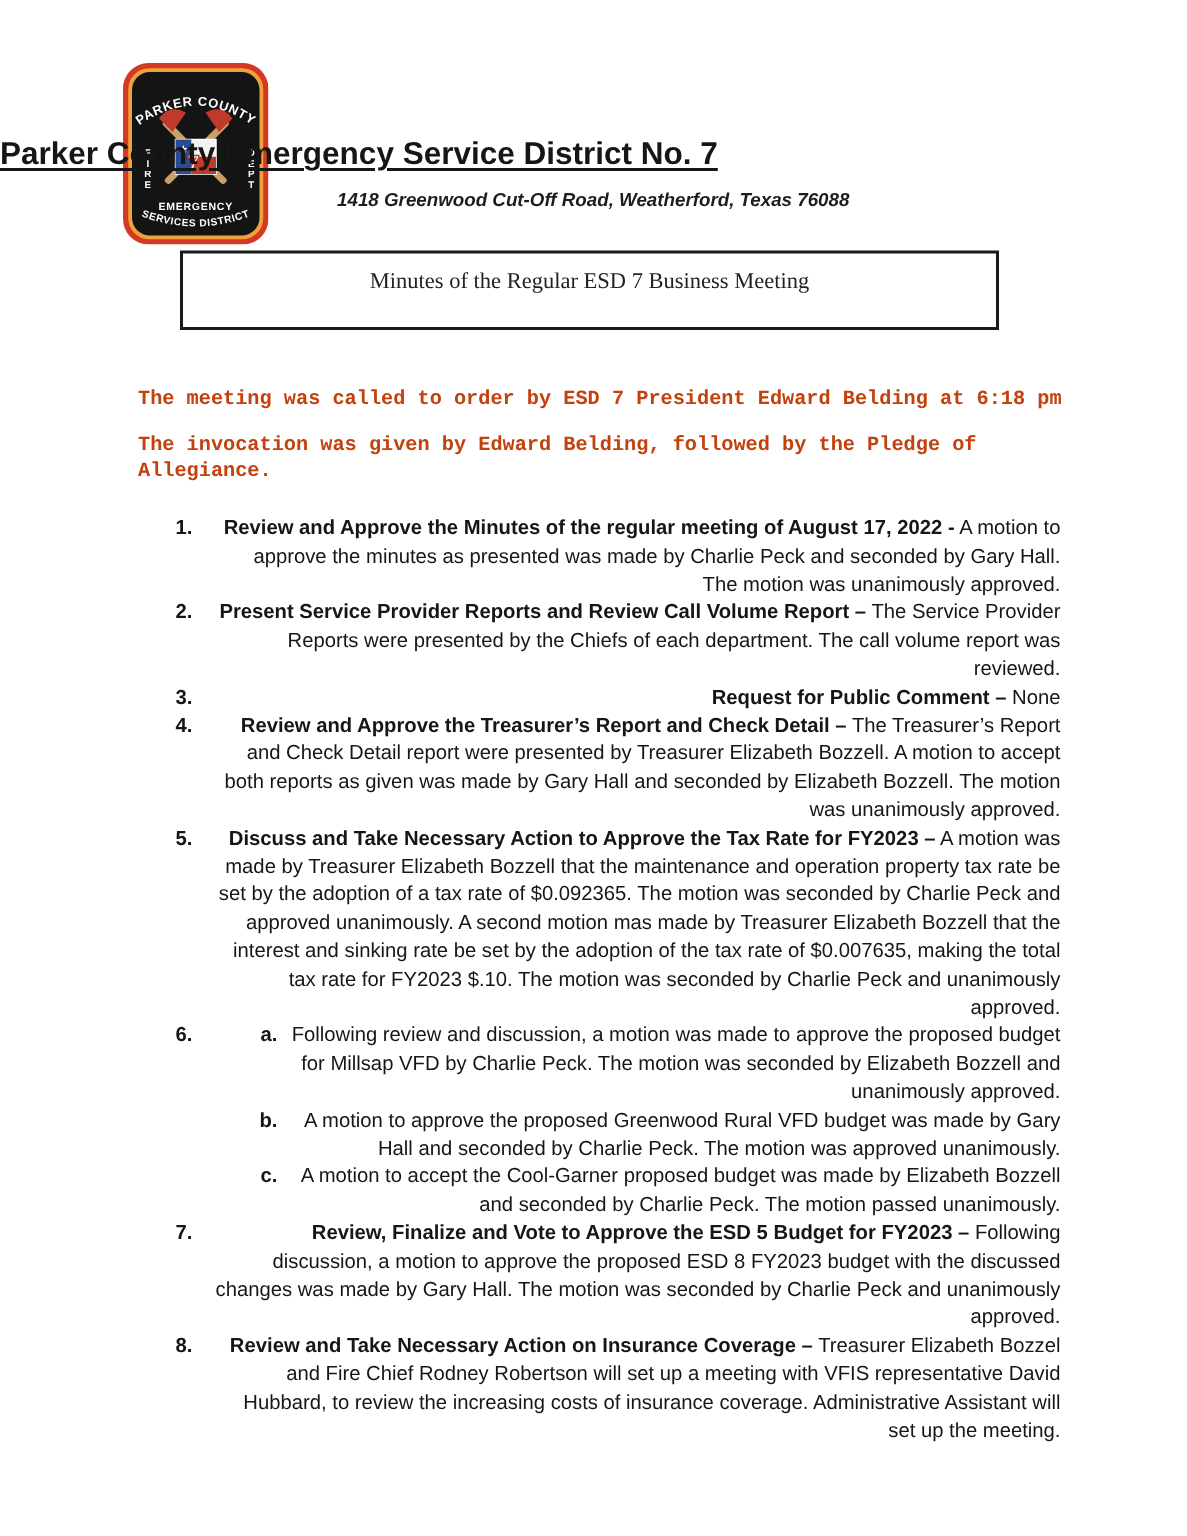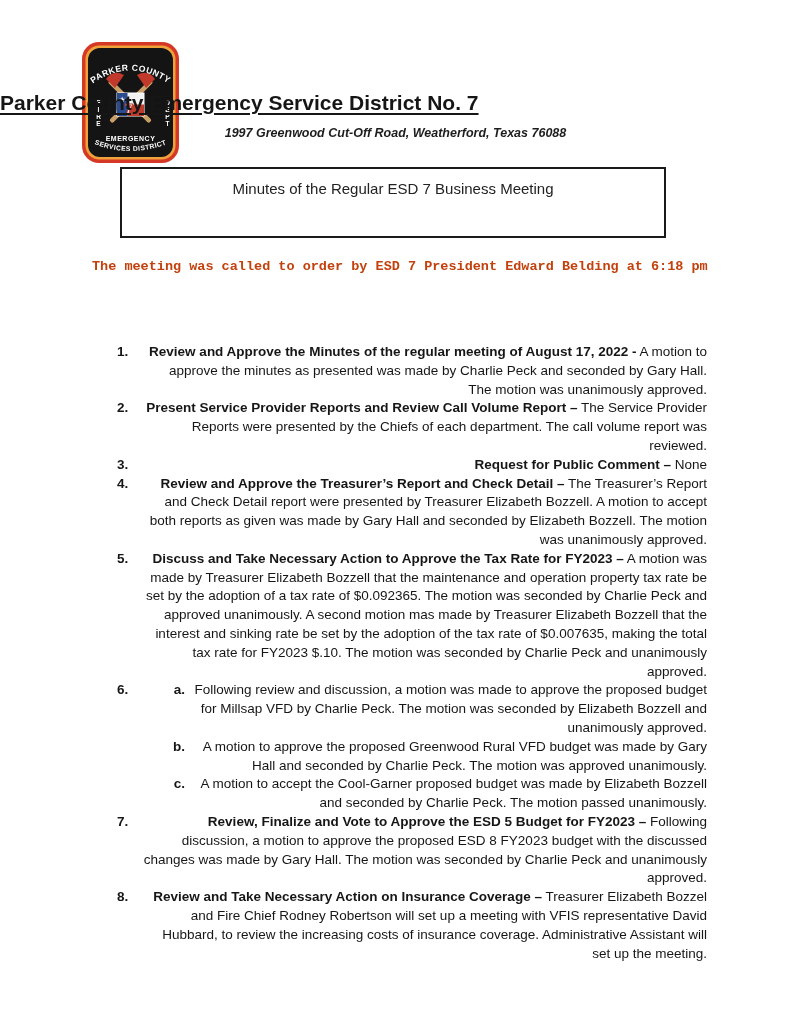--- a/index.html
+++ b/index.html
@@ -30,23 +30,23 @@
     text-decoration:underline;text-decoration-thickness:2px;text-underline-offset:3px;
     color:#161616;
   }
   .org-address{
     position:absolute;left:0;top:126px;width:100%;text-align:center;
     font-size:12.5px;font-weight:700;font-style:italic;color:#1d1d1d;
   }
 
   
   .meeting-box{
-    position:absolute;left:120px;top:167px;width:546px;height:71px;
+    position:absolute;left:120px;top:167px;width:546px;height:53px;
     border:2px solid #1a1a1a;box-sizing:border-box;text-align:center;
-    font-size:15px;color:#222;
+    font-size:15px;color:#222;font-family:Liberation Serif, serif;
   }
   .meeting-box .bx-line1{margin-top:11px;}
   .meeting-box .bx-line2{margin-top:14px;}
   .meeting-box .bx-loc{display:inline-block;margin-left:40px;}
 
   
   .intro{position:absolute;left:92px;top:258px;width:650px;font-size:13.5px;font-weight:600;color:#c2410c;font-family:Liberation Mono, monospace;}
   .intro p{margin:0;line-height:17px;}
   .intro p + p{margin-top:14px;}
 
@@ -98,28 +98,29 @@
     <text font-size="6.8" font-weight="bold" fill="#ffffff" letter-spacing="0.4" font-family="Liberation Sans, sans-serif">
       <textPath href="#arcBottom" startOffset="50%" text-anchor="middle">SERVICES DISTRICT</textPath>
     </text>
   </svg>
   <div class="badge-vert badge-fire">FIRE</div>
   <div class="badge-vert badge-dept">DEPT</div>
   <div class="badge-emerg">EMERGENCY</div>
 </div>
 
 <div class="org-title">Parker County Emergency Service District No. 7</div>
-<div class="org-address">1997 Greenwood Cut-Off Road, Weatherford, Texas 76088</div>
+<div class="org-address">1418 Greenwood Cut-Off Road, Weatherford, Texas 76088</div>
 
 <div class="meeting-box">
   <div class="bx-line1">Minutes of the Regular ESD 7 Business Meeting</div>
 </div>
 
 <div class="intro">
   <p>The meeting was called to order by ESD 7 President Edward Belding at 6:18 pm</p>
+  <p>The invocation was given by Edward Belding, followed by the Pledge of Allegiance.</p>
 </div>
 
 <div class="agenda">
 
   <div class="item">
     <span class="num">1.</span>
     <div class="itext"><b>Review and Approve the Minutes of the regular meeting of August 17, 2022 -</b> <span>A motion to approve the minutes as presented was made by Charlie Peck and seconded by Gary Hall.  The motion was unanimously approved.</span></div>
   </div>
 
   <div class="item">

